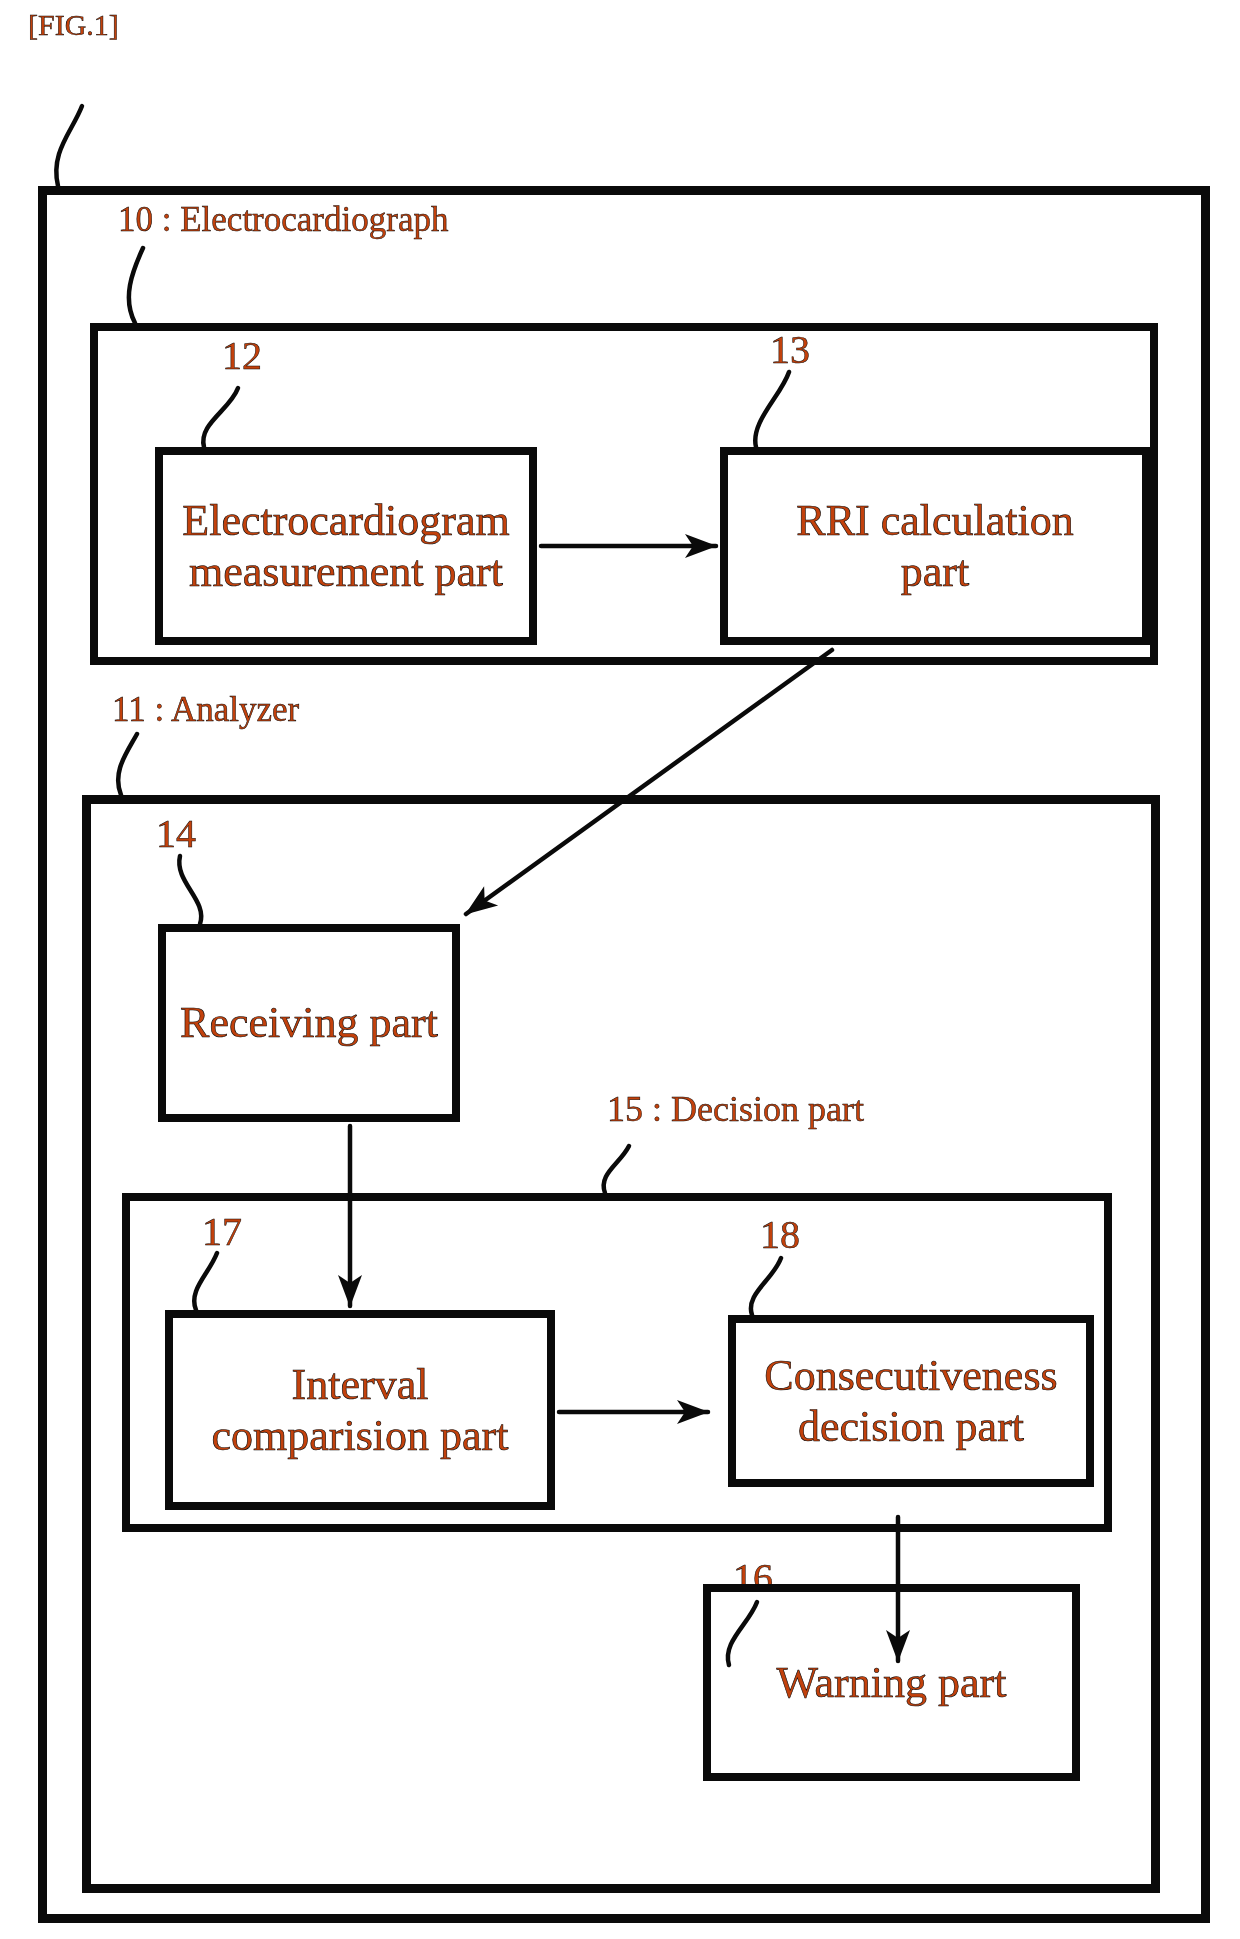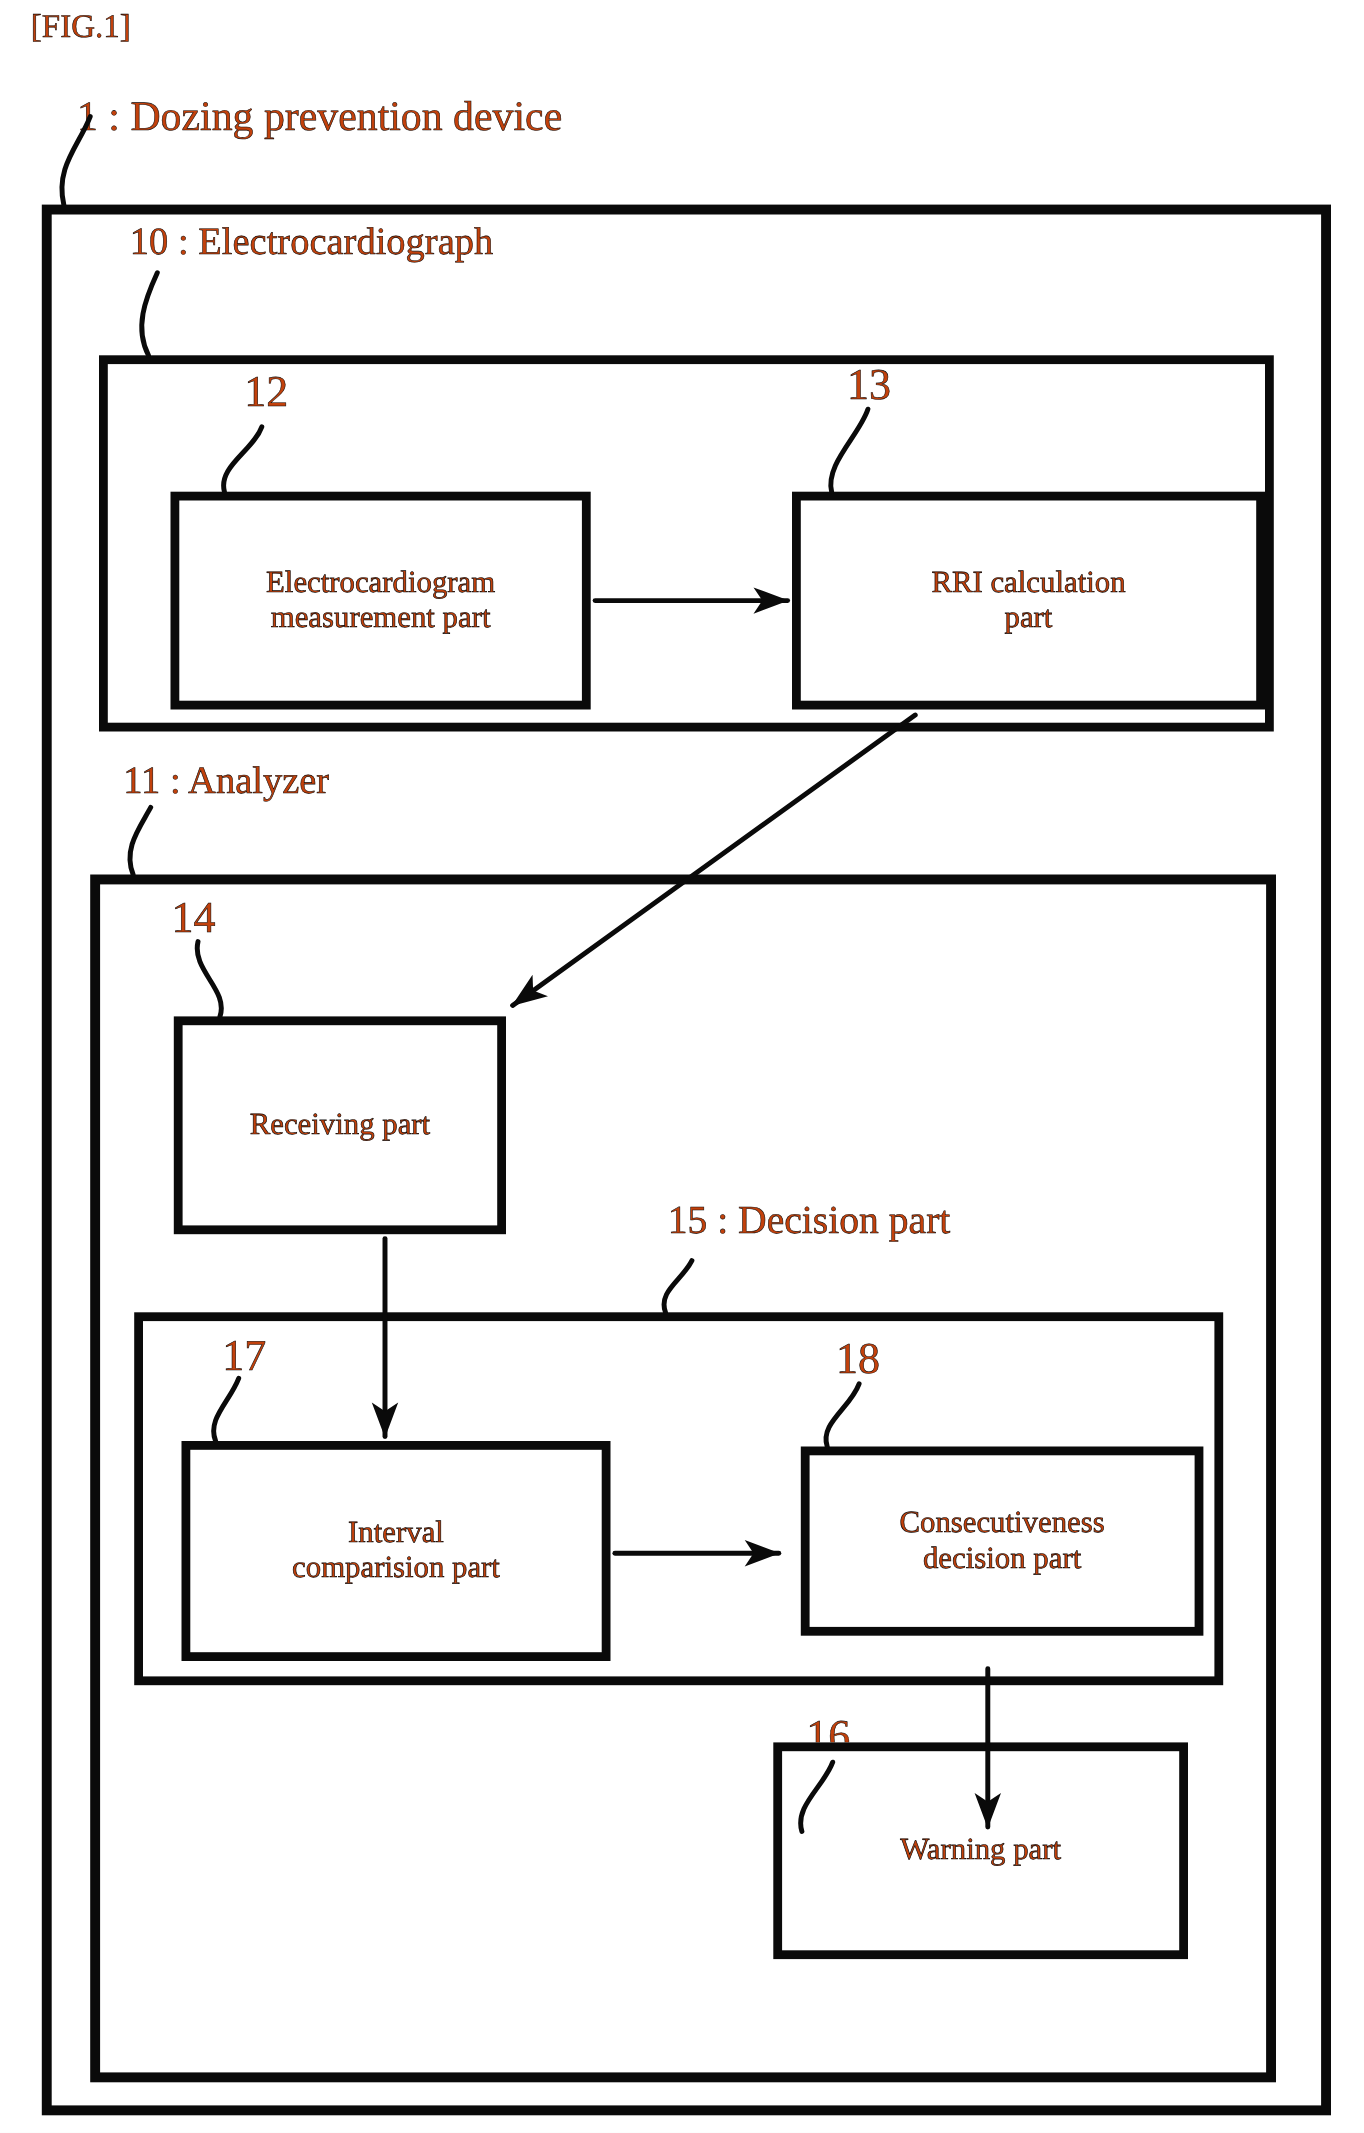--- a/index.html
+++ b/index.html
@@ -19,21 +19,21 @@
     background: transparent;
   }
   .leaf {
     display: flex;
     align-items: center;
     justify-content: center;
     text-align: center;
     background: #ffffff;
   }
   .leaf .box-text {
-    font-size: 28px;
+    font-size: 44px;
     line-height: 1.16;
     white-space: pre-line;
     -webkit-text-stroke: 0.6px #0a0a0a;
   }
   .lbl {
     position: absolute;
     white-space: nowrap;
     -webkit-text-stroke: 0.5px #0a0a0a;
   }
   .fig-tag   { font-size: 30px; }
@@ -51,21 +51,20 @@
     stroke-width: 4.5;
     stroke-linecap: round;
   }
 </style>
 </head>
 <body>
 
 <div class="page">
 
   <div class="lbl fig-tag" style="left:28px;  top:8px;">[FIG.1]</div>
-  <div class="lbl fig-title" style="left:70px;  top:84px;">1 : Dozing prevention device</div>
 
   <div class="box" style="left:38px; top:186px; width:1172px; height:1737px; border-width:9px;"></div>
 
   <div class="lbl sec-label" style="left:118px; top:200px;">10 : Electrocardiograph</div>
   <div class="box" style="left:90px; top:323px; width:1068px; height:342px;"></div>
 
   <div class="lbl ref-num" style="left:222px; top:332px;">12</div>
   <div class="box leaf" style="left:155px; top:447px; width:382px; height:198px;">
     <div class="box-text">Electrocardiogram
 measurement part</div>

